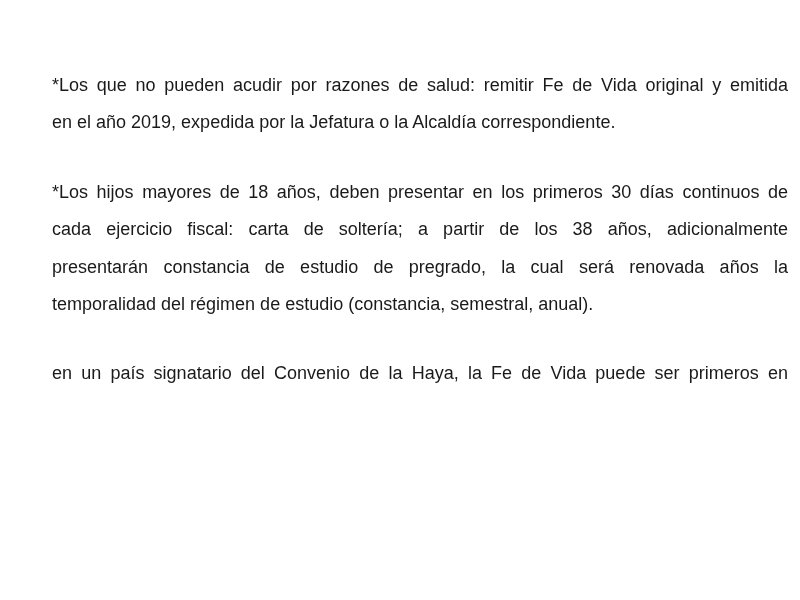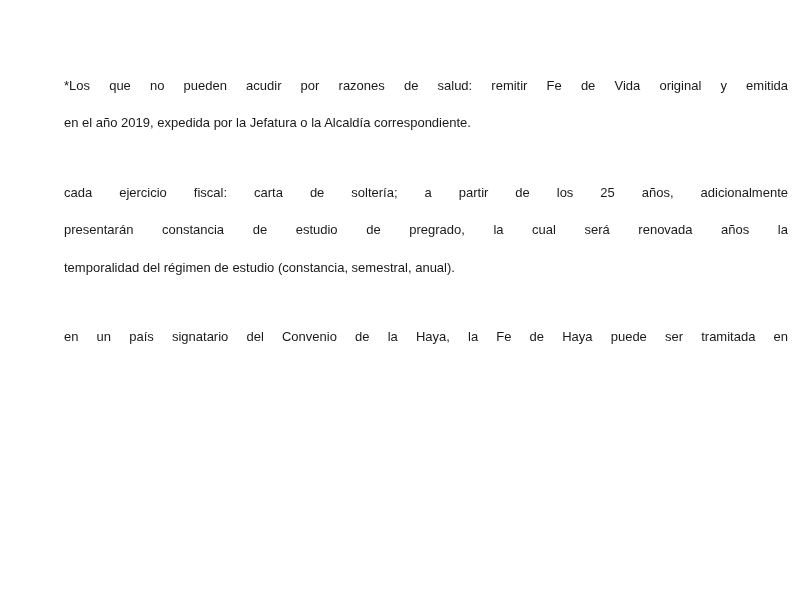--- a/index.html
+++ b/index.html
@@ -22,50 +22,50 @@
     left: 52px;
     top: 67px;
     width: 736px;
     color: #1a1a1a;
   }
   .para {
     margin: 0 0 32px 0;
     padding: 0;
   }
   .line {
-    font-size: 13px;
+    font-size: 18px;
     line-height: 37.4px;
     height: 37.4px;
     overflow: hidden;
     white-space: normal;
     text-align: justify;
     text-align-last: justify;
     color: #1a1a1a;
-    margin-left: 12px;
   }
   .line.last {
     text-align: center;
     text-align-last: left;
   }
 </style>
 </head>
 <body>
 
 <div class="page">
   <div class="text-block">
 
     <div class="para">
       <div class="line">*Los que no pueden acudir por razones de salud: remitir Fe de Vida original y emitida</div>
       <div class="line last">en el año 2019, expedida por la Jefatura o la Alcaldía correspondiente.</div>
     </div>
 
     <div class="para">
-      <div class="line">cada ejercicio fiscal: carta de soltería; a partir de los 25 años, adicionalmente</div>
+      <div class="line">*Los hijos mayores de 18 años, deben presentar en los primeros 30 días continuos de</div>
+      <div class="line">cada ejercicio fiscal: carta de soltería; a partir de los 38 años, adicionalmente</div>
       <div class="line">presentarán constancia de estudio de pregrado, la cual será renovada años la</div>
       <div class="line last">temporalidad del régimen de estudio (constancia, semestral, anual).</div>
     </div>
 
     <div class="para">
-      <div class="line">en un país signatario del Convenio de la Haya, la Fe de Haya puede ser tramitada en</div>
+      <div class="line">en un país signatario del Convenio de la Haya, la Fe de Vida puede ser primeros en</div>
     </div>
 
   </div>
 </div>
 
 </body></html>

